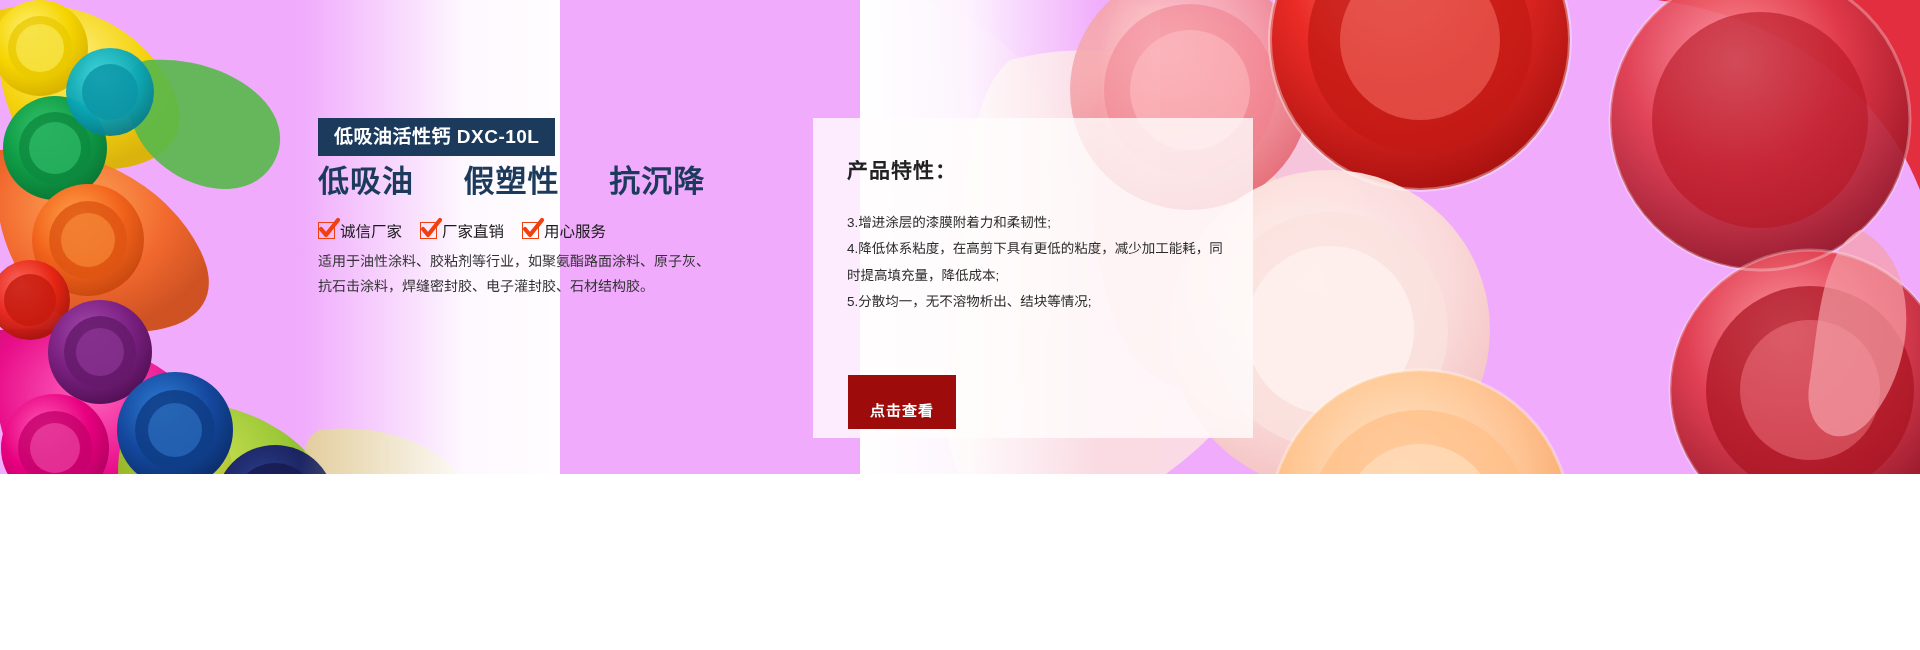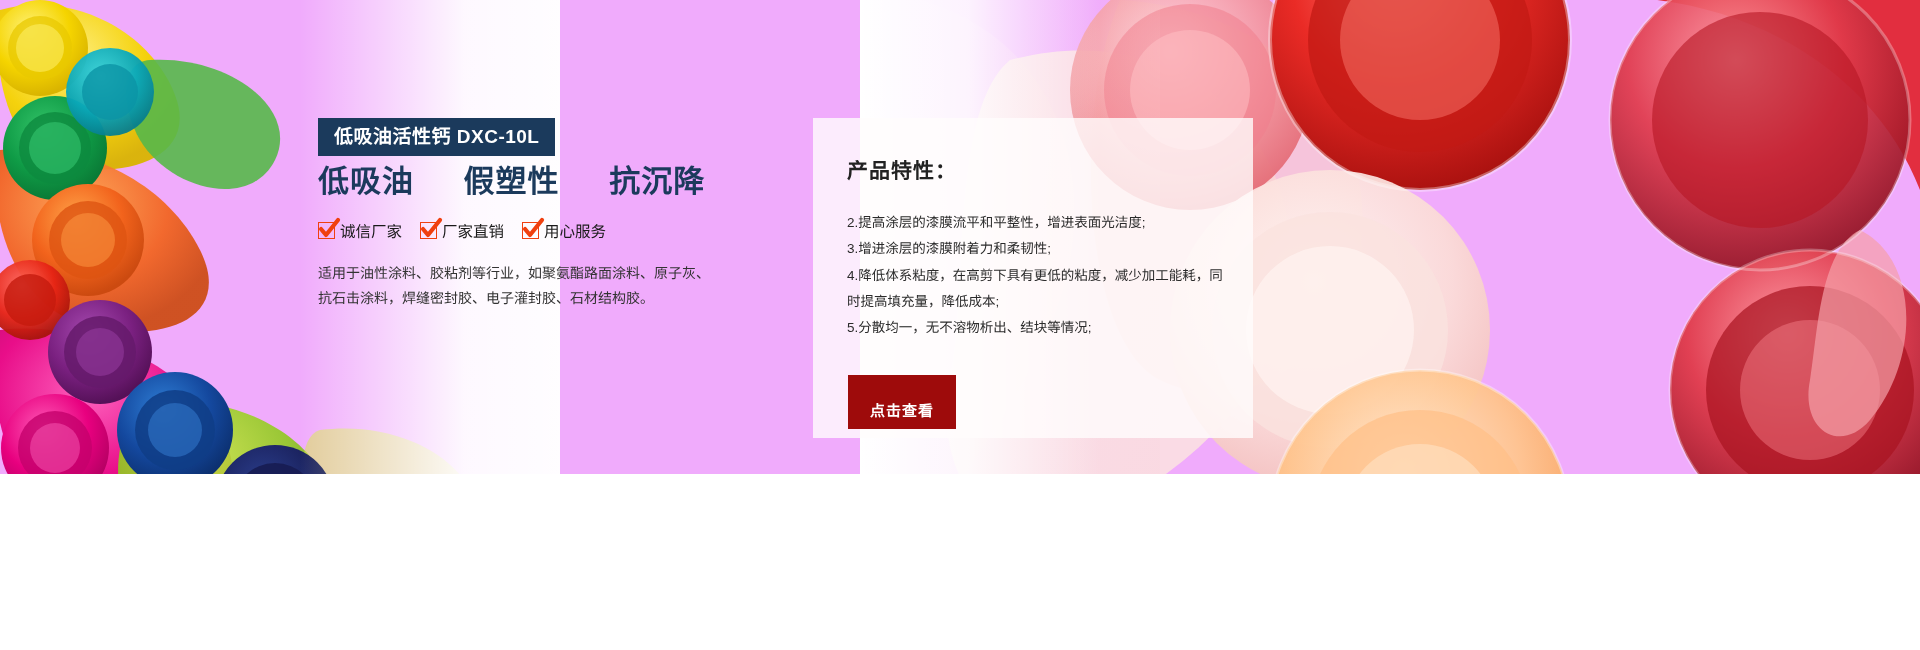--- a/index.html
+++ b/index.html
@@ -67,21 +67,21 @@
     font-size:15.5px; color:#1a1a1a;
     font-family:"DejaVu Serif","Liberation Serif",serif;
   }
 
   .section-title{
     margin-top:18px;
     font-size:21px; font-weight:bold; color:#2a2a2a;
     letter-spacing:.5px;
   }
   .app-body{
-    margin-top:20px;
+    margin-top:8px;
     font-size:14px; line-height:1.75; color:#333;
     font-weight:500;
     width:400px;
   }
 
   
   .panel{
     position:absolute; left:813px; top:118px;
     width:440px; height:320px;
     background:rgba(255,252,252,.80);
@@ -355,21 +355,20 @@
         <span class="tick-label">用心服务</span>
       </div>
     </div>
 
     <div class="app-body">适用于油性涂料、胶粘剂等行业，如聚氨酯路面涂料、原子灰、抗石击涂料，焊缝密封胶、电子灌封胶、石材结构胶。</div>
   </div>
 
   <div class="panel">
     <div class="panel-title">产品特性：</div>
     <div class="panel-list">
-      <span class="li">2.提高涂层的漆膜流平和平整性，增进表面光洁度;</span>
       <span class="li">3.增进涂层的漆膜附着力和柔韧性;</span>
       <span class="li">4.降低体系粘度，在高剪下具有更低的粘度，减少加工能耗，同时提高填充量，降低成本;</span>
       <span class="li">5.分散均一，无不溶物析出、结块等情况;</span>
     </div>
   </div>
 
   <button class="cta">点击查看</button>
 
 </div>
 

